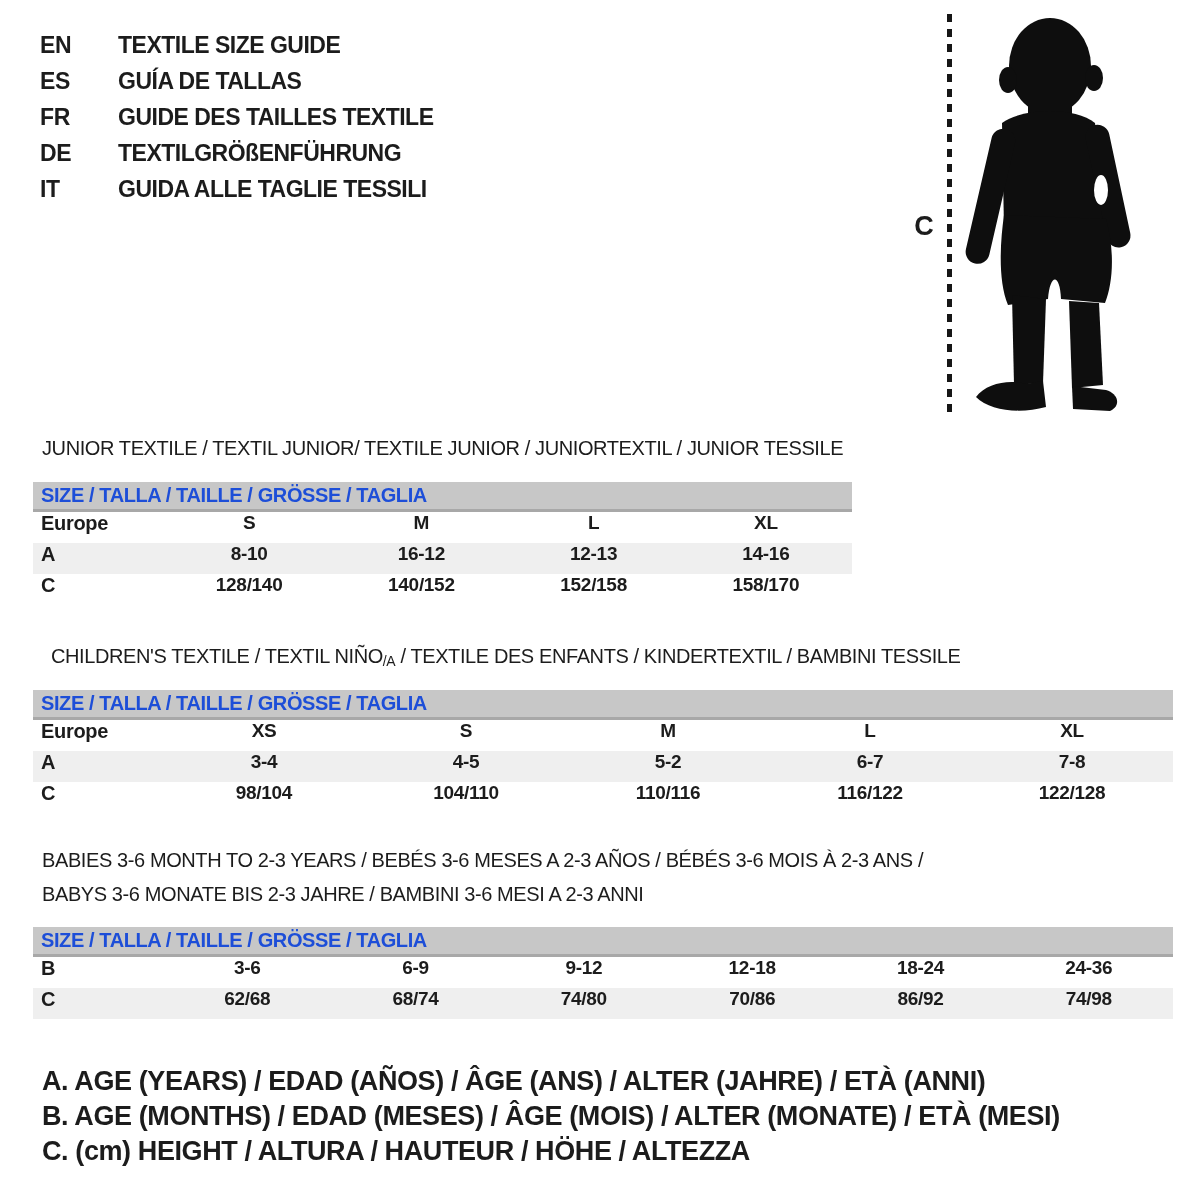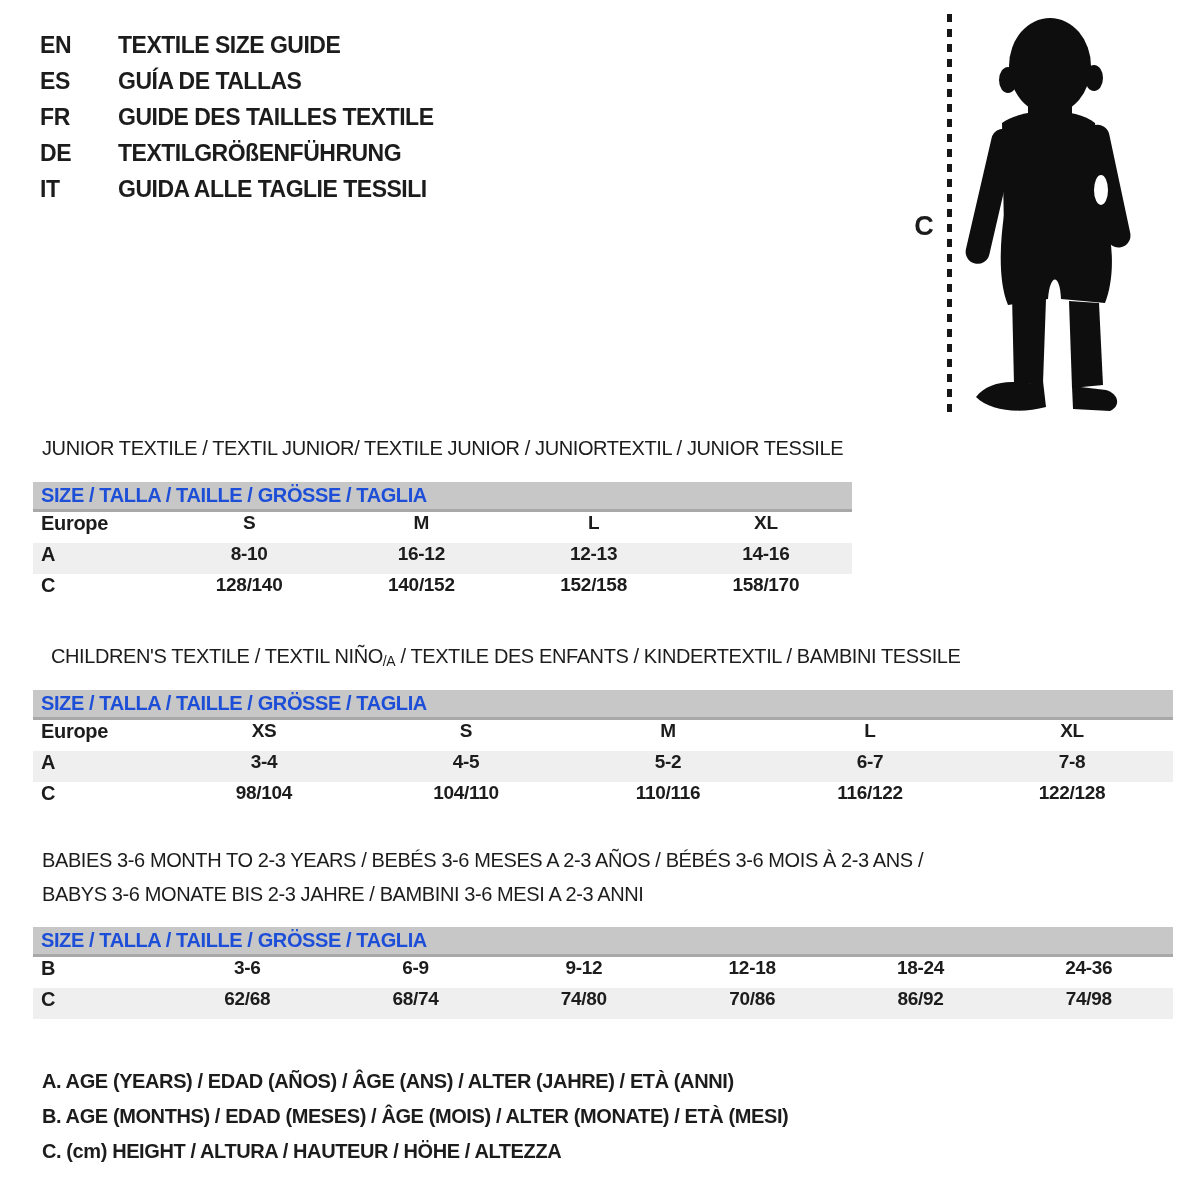--- a/index.html
+++ b/index.html
@@ -44,21 +44,21 @@
   .trow .lbl { width: 130px; padding-left: 8px; box-sizing: border-box;
                font-size: 20px; letter-spacing: -0.3px; }
   .trow .cell { flex: 1; text-align: center; letter-spacing: -0.3px; }
 
   #sec-title-0 { top: 431px; } #table-0 { top: 482px; width: 819px; }
   #sec-title-1 { top: 639px; margin-left: 9px; } #table-1 { top: 690px; width: 1140px; }
   #sec-title-2 { top: 843px; } #table-2 { top: 927px; width: 1140px; }
 
   
   .notes { position: absolute; left: 42px; top: 1064px; }
-  .note-line { font-size: 20px; font-weight: 700; letter-spacing: -0.4px;
+  .note-line { font-size: 27px; font-weight: 700; letter-spacing: -0.4px;
                line-height: 35px; white-space: nowrap; }
 </style>
 </head>
 <body>
 
 <div class="page">
 
   <div class="langs">
       <div class="lang-row">
         <span class="lang-code">EN</span>

